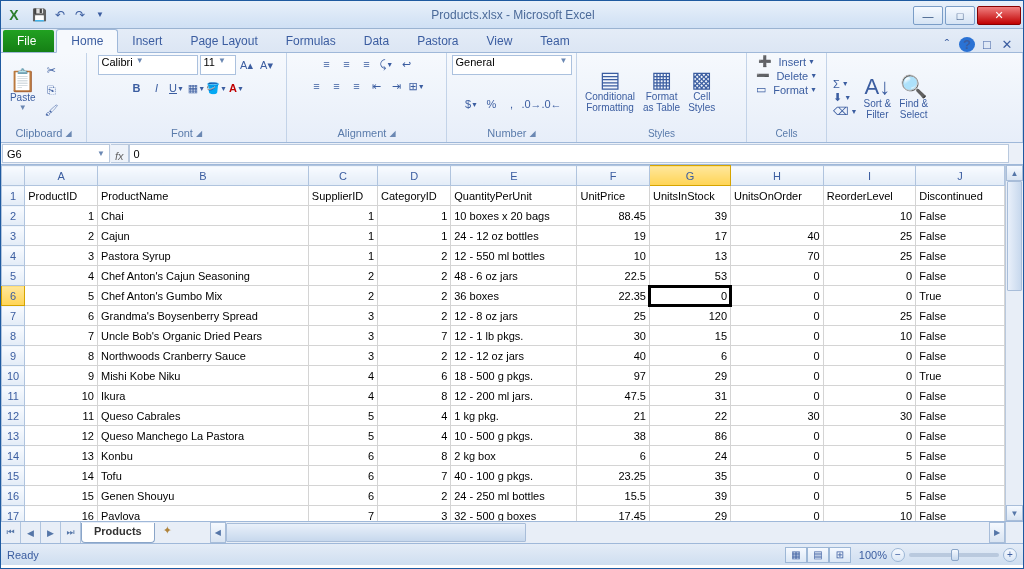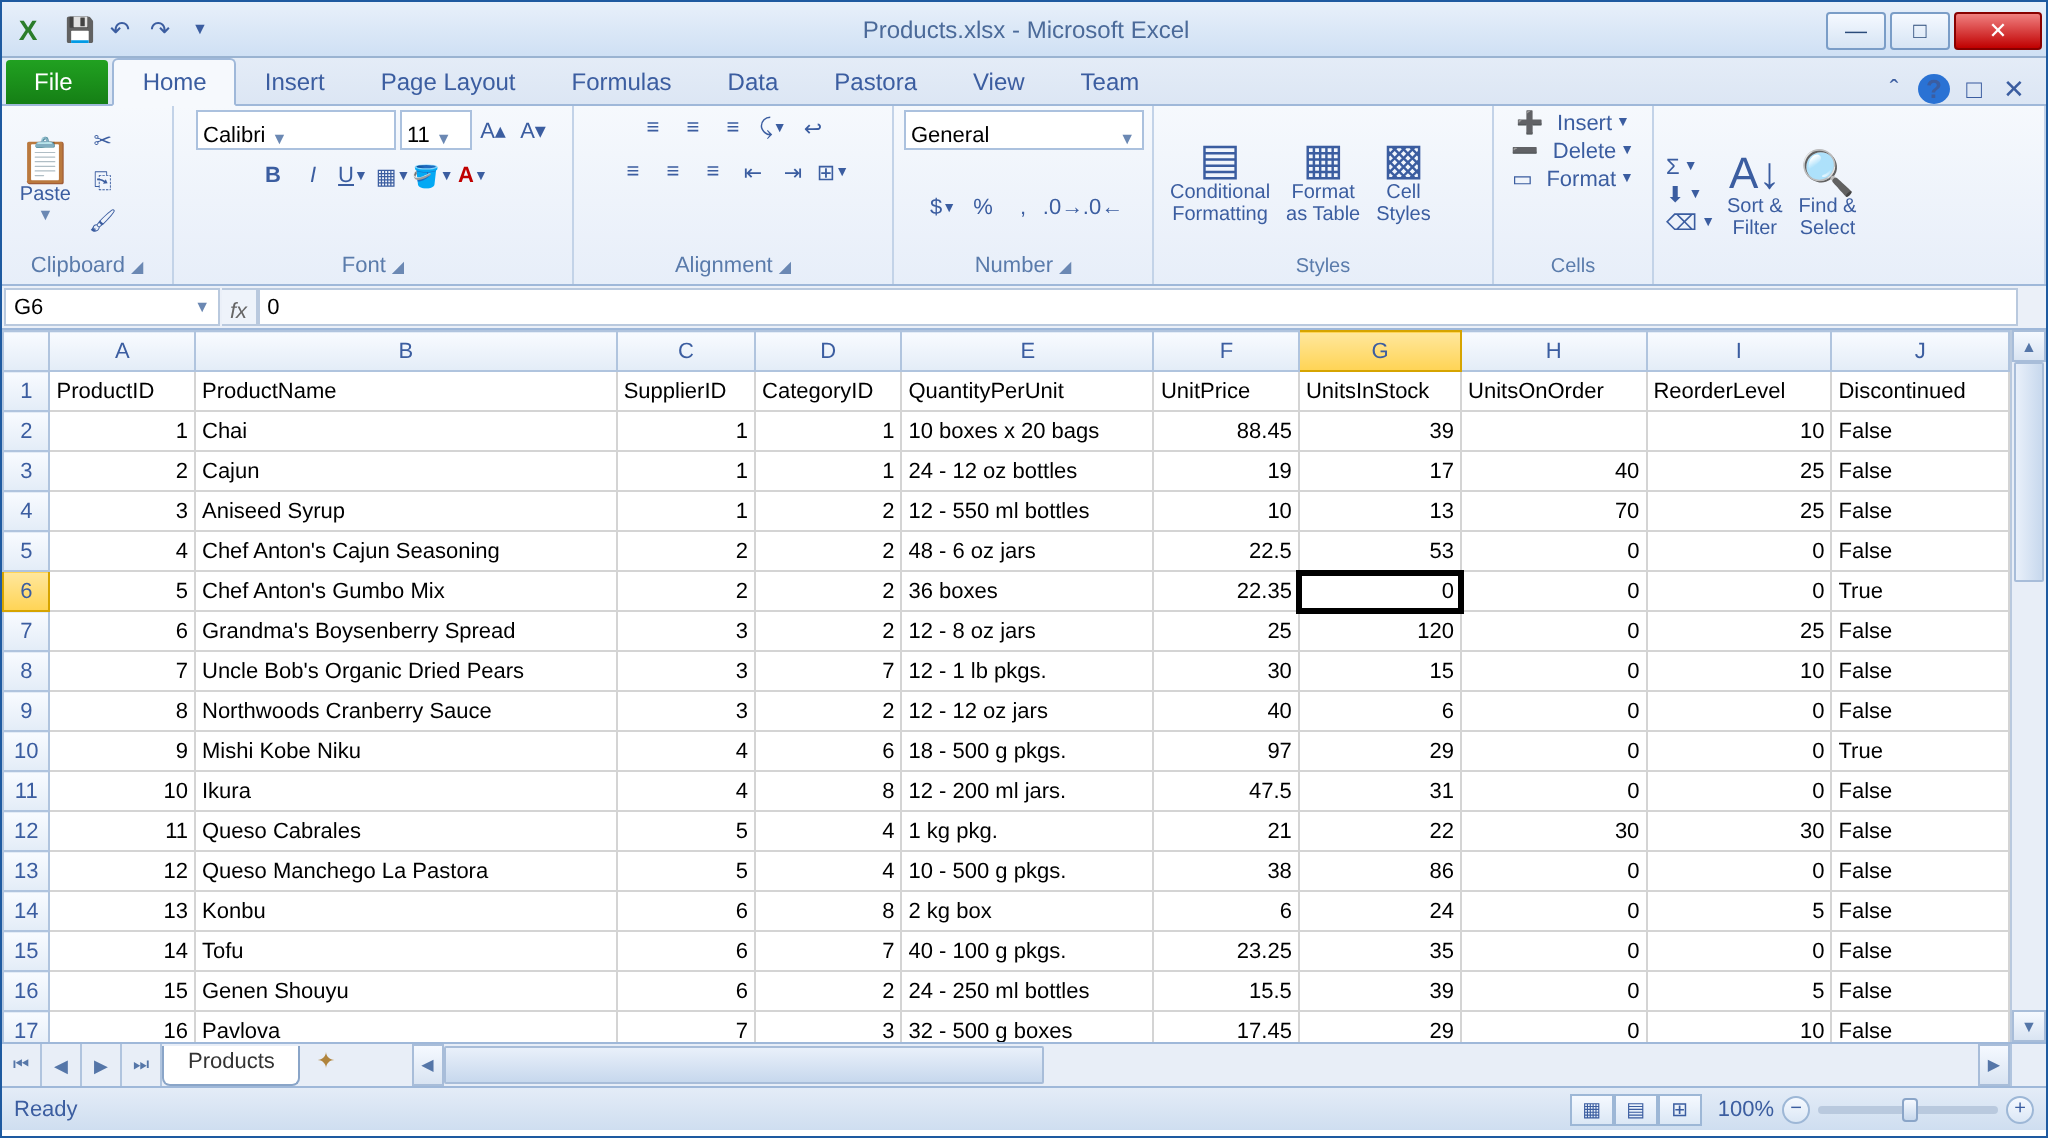--- a/index.html
+++ b/index.html
@@ -22,21 +22,21 @@
 .ribbon { background: linear-gradient(#f6f9fd,#e7eef9); display: flex; height: 90px; border-bottom: 1px solid #9fb8d9; }
 .group { border-right: 1px solid #c3d3e8; display: flex; flex-direction: column; padding: 2px 4px; }
 .group-body { flex: 1; display: flex; align-items: center; }
 .group-label { text-align: center; color: #5a7bab; font-size: 10px; padding: 1px 0; display: flex; justify-content: center; align-items: center; gap: 3px; }
 .corner-arrow { font-size: 8px; color: #6b88b3; }
 .col { display: flex; flex-direction: column; gap: 2px; padding: 0 2px; }
 .row { display: flex; gap: 2px; align-items: center; }
 .big-btn { display: flex; flex-direction: column; align-items: center; padding: 2px 4px; color: #3b5da0; }
 .big-btn .ic { font-size: 22px; line-height: 22px; }
 .big-btn .lbl { font-size: 10px; text-align: center; line-height: 11px; }
-.combo { border: 1px solid #abc1de; background: #fff; height: 20px; display: flex; align-items: flex-end; padding: 0 3px; }
+.combo { border: 1px solid #abc1de; background: #fff; height: 20px; display: flex; align-items: flex-start; padding: 0 3px; }
 .combo .dd { color: #6b88b3; font-size: 8px; padding-left: 3px; }
 .sq { width: 22px; height: 22px; display: inline-flex; align-items: center; justify-content: center; color: #3b5da0; }
 .sq.small { width: 18px; height: 18px; }
 .mini { font-size: 10px; color: #3b5da0; }
 .A-red { color: #c00000; font-weight: bold; }
 .formula-bar { display: flex; height: 22px; border-bottom: 1px solid #9fb8d9; background: #ebf0f8; align-items: stretch; }
 .namebox { width: 108px; border: 1px solid #b9c9de; background: #fff; display: flex; align-items: center; padding: 0 4px; margin: 1px; }
 .namebox .dd { margin-left: auto; color: #6b88b3; font-size: 8px; }
 .fx-btns { display: flex; align-items: flex-end; color: #888; padding: 0 4px; gap: 4px; border: 1px solid #b9c9de; border-left: 0; background: #eef3fa; margin: 1px 0; }
 .fx { font-style: italic; color: #666; }
@@ -51,21 +51,21 @@
 td.cell { border: 1px solid #d4d4d4; height: 20px; padding: 0 3px; white-space: nowrap; overflow: hidden; }
 td.num { text-align: right; }
 td.selected { outline: 3px solid #000; outline-offset: -2px; background: #fff; }
 .vscroll { width: 18px; background: #e8eef7; border-left: 1px solid #b9c9de; display: flex; flex-direction: column; }
 .vscroll .btn, .hscroll .btn { background: linear-gradient(#f5f9ff,#d9e4f2); border: 1px solid #a8bdd9; display: flex; align-items: center; justify-content: center; font-size: 8px; color: #5576a8; }
 .vscroll .btn { height: 16px; }
 .vscroll .track { flex: 1; position: relative; }
 .vscroll .thumb { position: absolute; top: 0; left: 1px; right: 1px; height: 110px; background: linear-gradient(90deg,#e9f0fa,#c7d8ed); border: 1px solid #a8bdd9; border-radius: 1px; }
 .sheetbar { display: flex; height: 22px; border-top: 1px solid #9fb8d9; background: #e8eef7; }
 .navbtn { width: 20px; border-right: 1px solid #b0c4de; display: flex; align-items: center; justify-content: center; color: #5576a8; font-size: 9px; }
-.sheet-tab { background: #fff; border: 1px solid #8aa5c8; border-top: 0; border-radius: 0 0 4px 4px; padding: 2px 12px; margin-top: 1px; font-weight: normal; color: #333; }
+.sheet-tab { background: #fff; border: 1px solid #8aa5c8; border-top: 0; border-radius: 0 0 4px 4px; padding: 2px 12px; margin-top: 1px; font-weight: bold; color: #333; }
 .newsheet { padding: 2px 8px; color: #b0843c; }
 .hscroll { flex: 1; display: flex; margin-left: 30px; }
 .hscroll .btn { width: 16px; }
 .hscroll .track { flex: 1; position: relative; background: #e8eef7; }
 .hscroll .thumb { position: absolute; left: 0; top: 1px; bottom: 1px; width: 300px; background: linear-gradient(#e9f0fa,#c7d8ed); border: 1px solid #a8bdd9; border-radius: 1px; }
 .statusbar { display: flex; height: 22px; background: linear-gradient(#e4ecf7,#cfdef0); border-top: 1px solid #9fb8d9; align-items: center; padding: 0 6px; color: #3b5da0; }
 .statusbar .viewbtns { margin-left: auto; display: flex; gap: 0; }
 .statusbar .viewbtns span { width: 22px; height: 16px; border: 1px solid #9db7d6; display: inline-flex; align-items: center; justify-content: center; font-size: 10px; background: linear-gradient(#f5f9ff,#dbe7f5); }
 .zoom { display: flex; align-items: center; gap: 4px; margin-left: 8px; }
 .zoom-track { width: 90px; height: 4px; background: #b9c9de; position: relative; border-radius: 2px; }
@@ -332,21 +332,21 @@
             <td class="cell">24 - 12 oz bottles</td>
             <td class="cell num">19</td>
             <td class="cell num">17</td>
             <td class="cell num">40</td>
             <td class="cell num">25</td>
             <td class="cell">False</td>
           </tr>
           <tr>
             <td class="rowh">4</td>
             <td class="cell num">3</td>
-            <td class="cell">Aniseed Syrup</td>
+            <td class="cell">Pastora Syrup</td>
             <td class="cell num">1</td>
             <td class="cell num">2</td>
             <td class="cell">12 - 550 ml bottles</td>
             <td class="cell num">10</td>
             <td class="cell num">13</td>
             <td class="cell num">70</td>
             <td class="cell num">25</td>
             <td class="cell">False</td>
           </tr>
           <tr>

